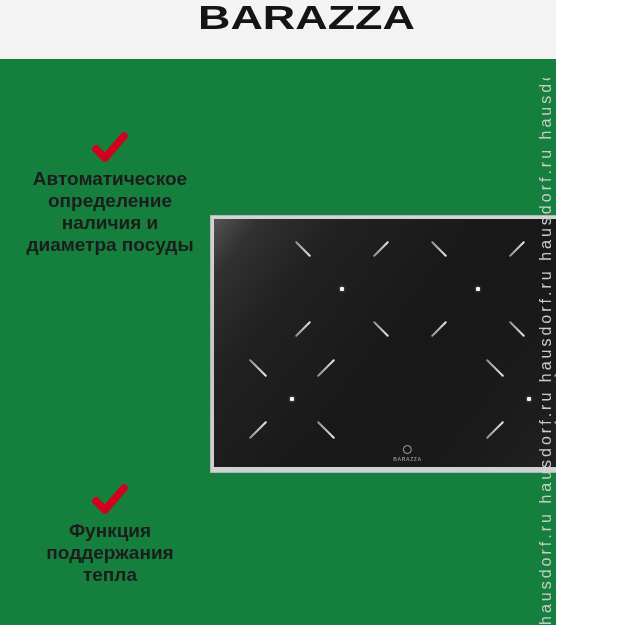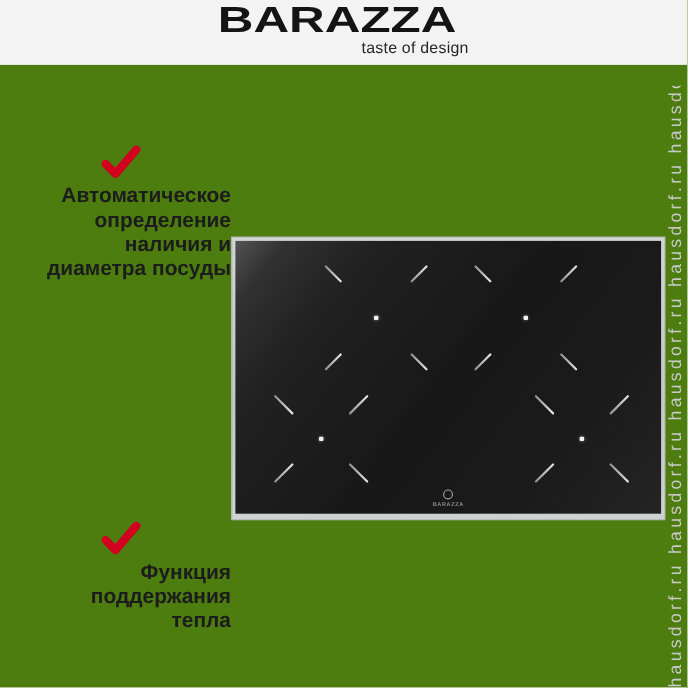--- a/index.html
+++ b/index.html
@@ -1,30 +1,30 @@
 <!DOCTYPE html>
 <html style="--header_bg: #f3f3f4; --accent: #d1001f; --text: #1c1c1c; --watermark: #c9c9c9; --frame_silver: #c6caca; --glass_black: #191919; --zone_mark: #d9d9d9;"><head>
 <meta charset="utf-8">
 <style>
   html,body{margin:0;padding:0;background:#fff;}
   .page{
-    position:relative;width:625px;height:625px;background:#4d7c0f;
+    position:relative;width:556px;height:625px;background:#15803d;
     overflow:hidden;font-family:"Liberation Sans",sans-serif;
   }
   
   .header{position:absolute;left:0;top:0;width:625px;height:59px;background:var(--header_bg,#f3f3f4);}
   .logo{position:absolute;left:198px;top:2px;width:232px;}
   .brand{
     font-size:33px;font-weight:700;color:#141414;line-height:32px;white-space:nowrap;
     transform:scaleX(1.36);transform-origin:left top;letter-spacing:0px;
   }
   .tagline{font-size:14.5px;color:#272727;text-align:right;margin-top:2px;padding-right:4px;letter-spacing:.2px;}
   
-  .feature{position:absolute;left:10px;width:200px;text-align:right;}
-  .f1{top:130px}.f2{top:315px}.f3{top:472px}
+  .feature{position:absolute;left:10px;width:200px;text-align:center;}
+  .f1{top:130px}.f2{top:315px}.f3{top:482px}
   .check{display:block;margin:0 auto;}
   .feature-text{
     margin-top:4px;font-size:19px;font-weight:700;line-height:22px;
     color:var(--text,#1c1c1c);white-space:pre-line;
   }
   
   .cooktop{
     position:absolute;left:211px;top:216px;width:393px;height:256px;box-sizing:border-box;
     background:linear-gradient(180deg,#d2d5d5 0%,#c4c8c8 55%,#cfd2d2 100%);
     padding:3px 3px 5px 3px;box-shadow:0 0 0 1px #b1b5b5;
@@ -54,21 +54,20 @@
   }
 </style>
 </head>
 <body>
 
 <div class="page">
 
   <div class="header">
     <div class="logo">
       <div class="brand">BARAZZA</div>
-      <div class="tagline">taste of design</div>
     </div>
   </div>
 
   <div class="feature f1">
     <svg class="check" width="38" height="34" viewBox="0 0 38 34">
       <polyline points="5,19 14,28 33,6" fill="none" stroke="#d1001f" stroke-width="7.5" stroke-linecap="round" stroke-linejoin="round"></polyline>
     </svg>
     <div class="feature-text">Автоматическое
 определение
 наличия и

